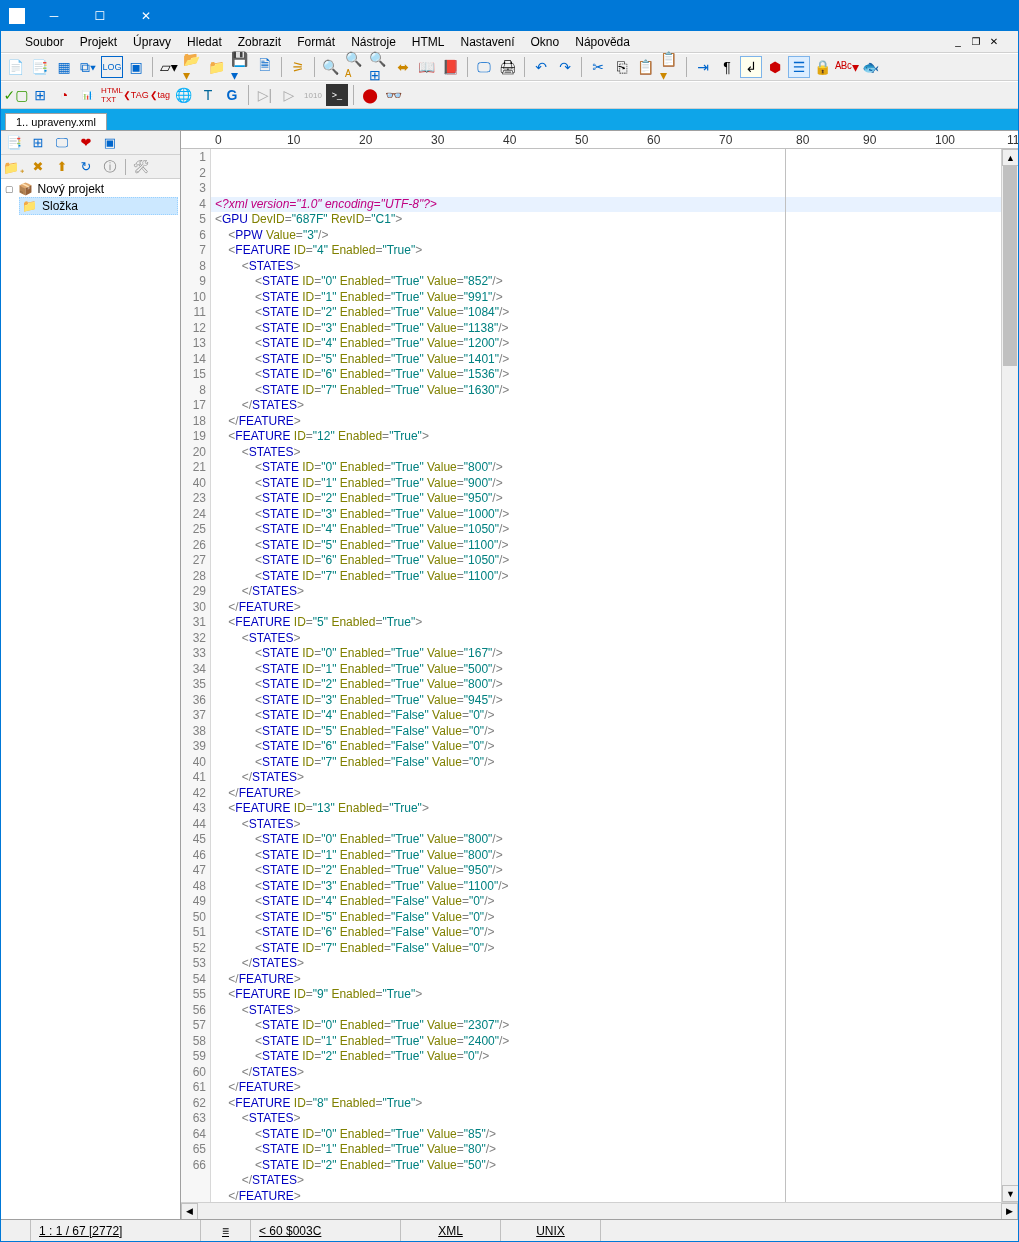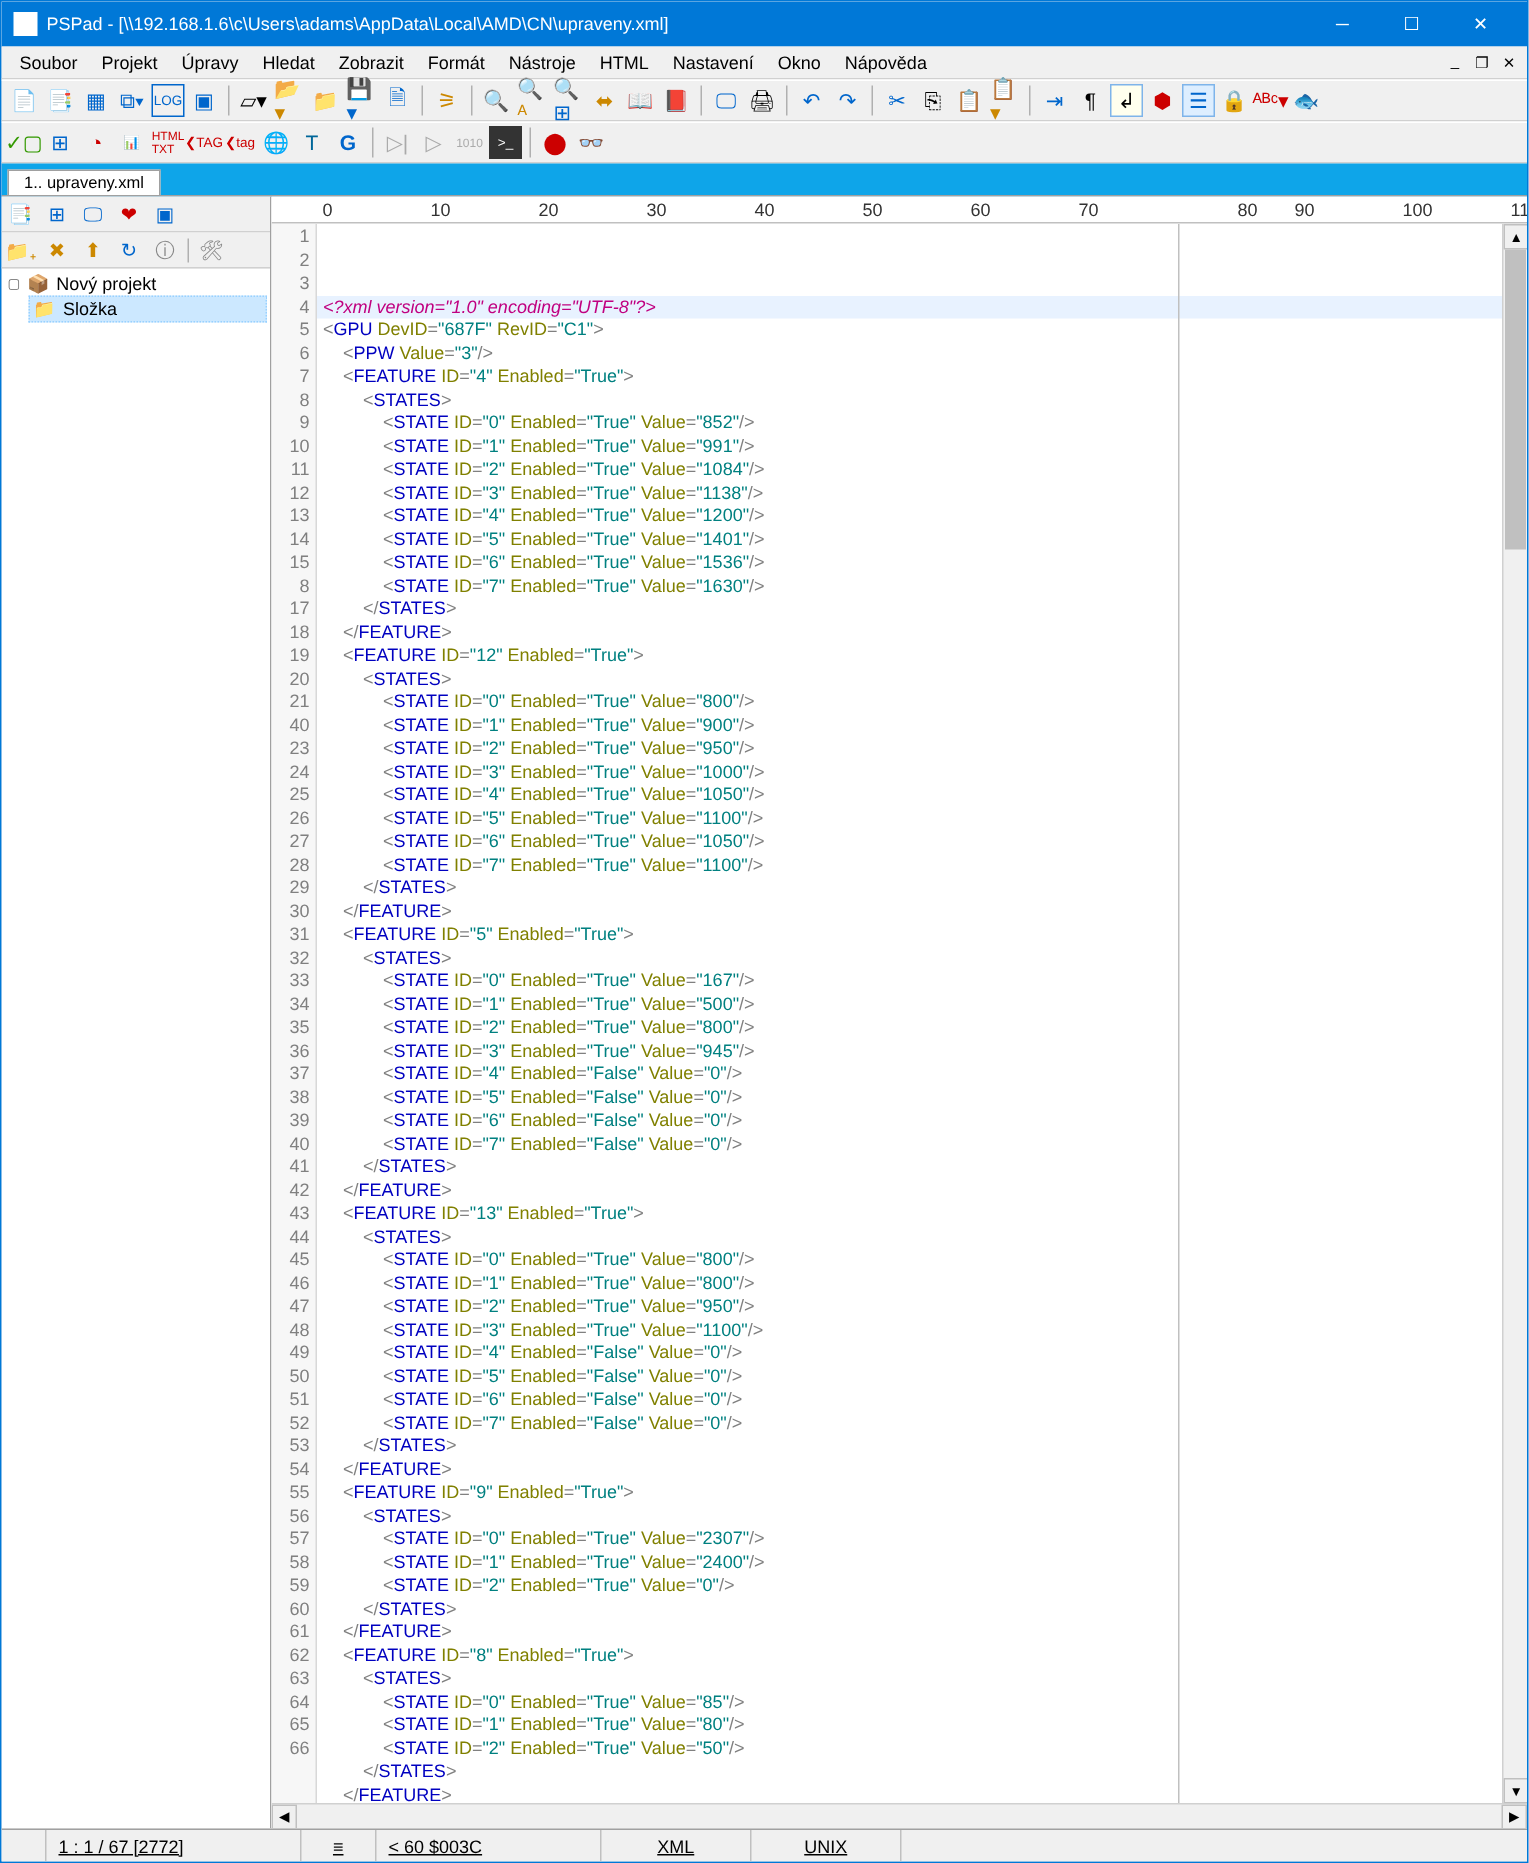--- a/index.html
+++ b/index.html
@@ -2,21 +2,21 @@
 <html><head>
 <meta charset="utf-8">
 <style>
 * { margin: 0; padding: 0; box-sizing: border-box; font-family: "Segoe UI", Tahoma, sans-serif; font-size: 12px; }
 body { width: 1019px; height: 1242px; display: flex; flex-direction: column; background: #f0f0f0; border: 1px solid #0078d7; }
 .titlebar { background: #0078d7; color: #fff; height: 30px; display: flex; align-items: center; padding: 0 8px; }
 .titlebar .icon { width: 16px; height: 16px; margin-right: 6px; background: #fff; display: inline-block; }
 .titlebar .title { flex: 1; font-size: 12px; }
 .titlebar .winbtns { display: flex; gap: 0; }
 .titlebar .winbtn { width: 46px; height: 30px; display: flex; align-items: center; justify-content: center; cursor: pointer; }
-.menubar { background: #f0f0f0; height: 22px; display: flex; align-items: center; padding: 0 4px; border-bottom: 1px solid #d0d0d0; }
+.menubar { background: #f0f0f0; height: 22px; display: flex; align-items: center; padding: 0 16px; border-bottom: 1px solid #d0d0d0; }
 .menubar .item { padding: 2px 8px; cursor: pointer; }
 .menubar .mdi-btns { margin-left: auto; display: flex; gap: 2px; }
 .menubar .mdi-btn { width: 16px; height: 16px; display: flex; align-items: center; justify-content: center; font-size: 10px; cursor: pointer; }
 .toolbar { background: #f0f0f0; height: 28px; display: flex; align-items: center; padding: 2px 4px; border-top: 1px solid #fff; border-bottom: 1px solid #d0d0d0; gap: 2px; }
 .toolbtn { width: 22px; height: 22px; display: flex; align-items: center; justify-content: center; cursor: pointer; border: 1px solid transparent; font-size: 14px; }
 .toolsep { width: 1px; height: 20px; background: #b0b0b0; margin: 0 3px; }
 .tabbar { background: #0ea5e9; height: 22px; display: flex; align-items: flex-end; border-bottom: 1px solid #a0a0a0; padding-left: 4px; }
 .tab { background: #fff; border: 1px solid #a0a0a0; border-bottom: none; padding: 2px 10px; font-size: 11px; cursor: pointer; }
 .main { flex: 1; display: flex; overflow: hidden; }
 .sidebar { width: 180px; background: #fff; border-right: 1px solid #a0a0a0; display: flex; flex-direction: column; }
@@ -48,21 +48,20 @@
 .scroll-h .btn { width: 17px; height: 17px; background: #f0f0f0; border: 1px solid #c0c0c0; display: flex; align-items: center; justify-content: center; font-size: 9px; }
 .scroll-v { width: 17px; position: absolute; right: 0; top: 0; bottom: 0; background: #f0f0f0; border-left: 1px solid #d0d0d0; }
 .scroll-v .thumb { position: absolute; left: 1px; right: 1px; top: 17px; height: 200px; background: #c0c0c0; }
 .scroll-v .btn { width: 17px; height: 17px; background: #f0f0f0; border: 1px solid #c0c0c0; display: flex; align-items: center; justify-content: center; font-size: 9px; position: absolute; }
 </style>
 </head>
 <body>
 
 <div class="titlebar">
   <span class="icon"></span>
-  <span class="title">PSPad - [\\192.168.1.6\c\Users\adams\AppData\Local\AMD\CN\upraveny.xml]</span>
   <div class="winbtns">
     <div class="winbtn">─</div>
     <div class="winbtn">☐</div>
     <div class="winbtn">✕</div>
   </div>
 </div>
 
 <div class="menubar">
   <div id="menu-items" style="display: flex;">
       <div class="item">Soubor</div>
@@ -187,21 +186,21 @@
   <div class="editor">
     <div class="ruler" id="ruler">
         <div class="tick" style="left: 34px;">0</div>
         <div class="tick" style="left: 106px;">10</div>
         <div class="tick" style="left: 178px;">20</div>
         <div class="tick" style="left: 250px;">30</div>
         <div class="tick" style="left: 322px;">40</div>
         <div class="tick" style="left: 394px;">50</div>
         <div class="tick" style="left: 466px;">60</div>
         <div class="tick" style="left: 538px;">70</div>
-        <div class="tick" style="left: 644px;">80</div>
+        <div class="tick" style="left: 615px;">80</div>
         <div class="tick" style="left: 682px;">90</div>
         <div class="tick" style="left: 754px;">100</div>
         <div class="tick" style="left: 826px;">110</div>
       </div>
     <div class="code-area" style="position:relative">
       <div class="gutter" id="gutter">
           <div>1</div>
           <div>2</div>
           <div>3</div>
           <div>4</div>

